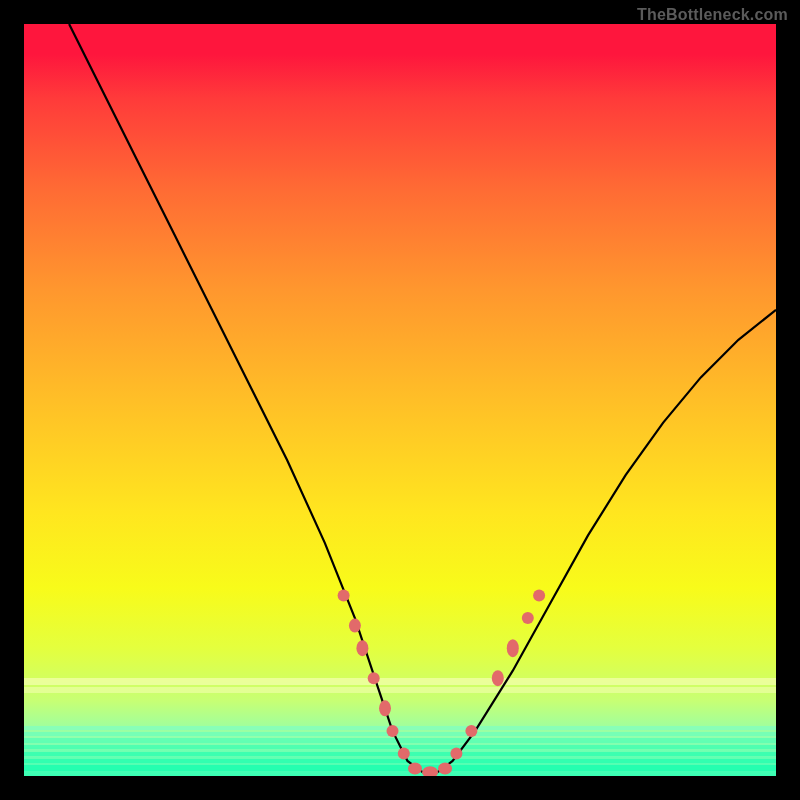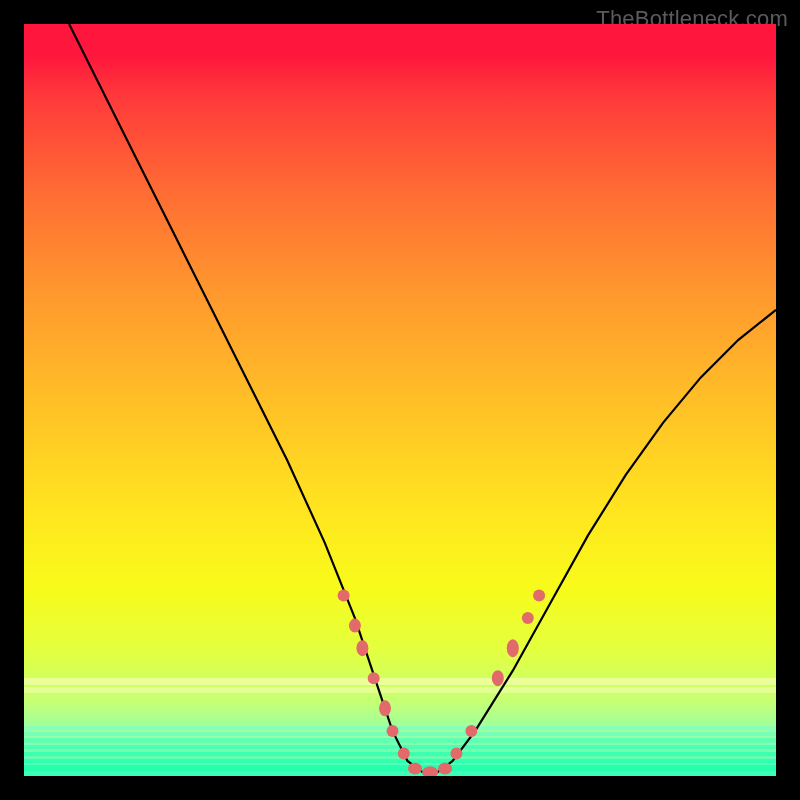--- a/index.html
+++ b/index.html
@@ -35,22 +35,22 @@
   .band {
     position: absolute;
     left: 0;
     width: 100%;
   }
   .watermark {
     position: absolute;
     top: 6px;
     right: 12px;
     color: #5b5b5b;
-    font-size: 22px;
-    font-weight: 400;
+    font-size: 16px;
+    font-weight: 700;
     letter-spacing: 0.2px;
     user-select: none;
   }
   svg.curve {
     position: absolute;
     left: 0;
     top: 0;
     width: 752px;
     height: 752px;
     pointer-events: none;

